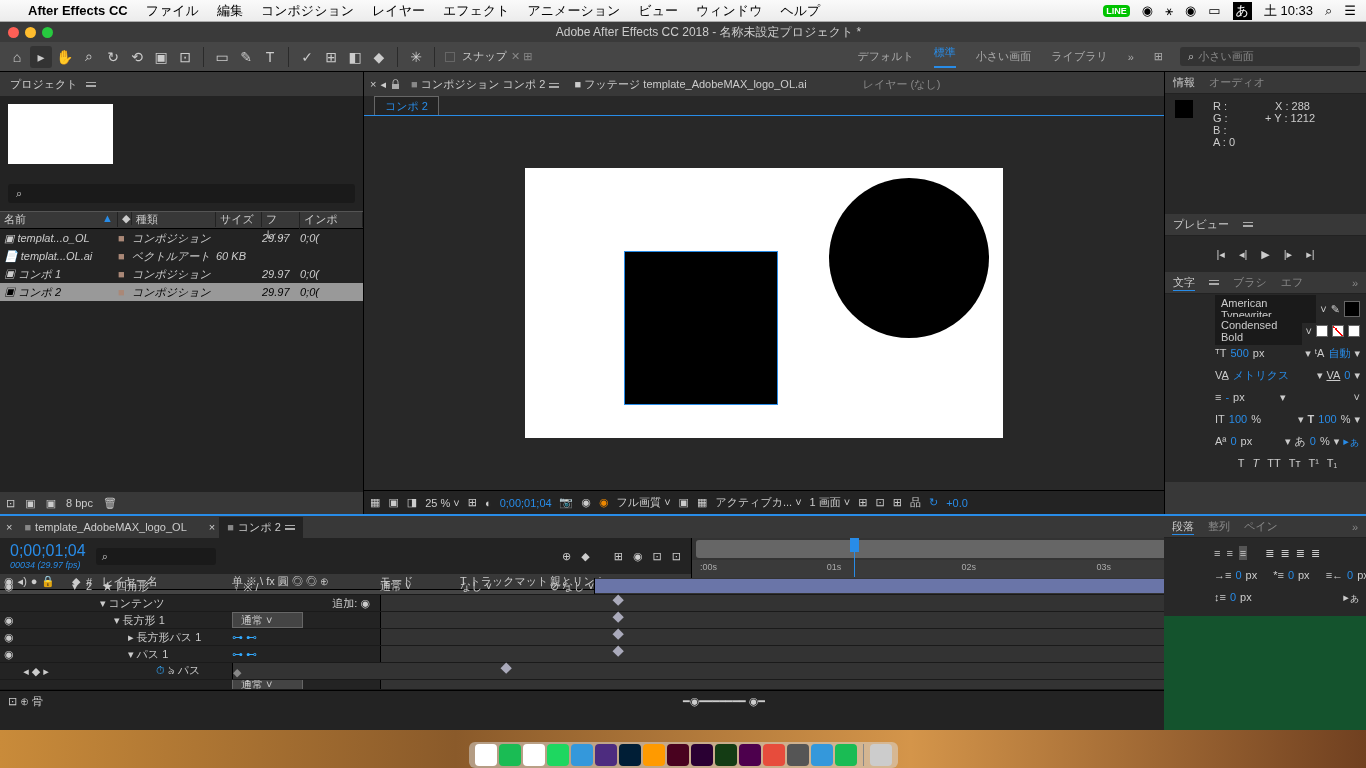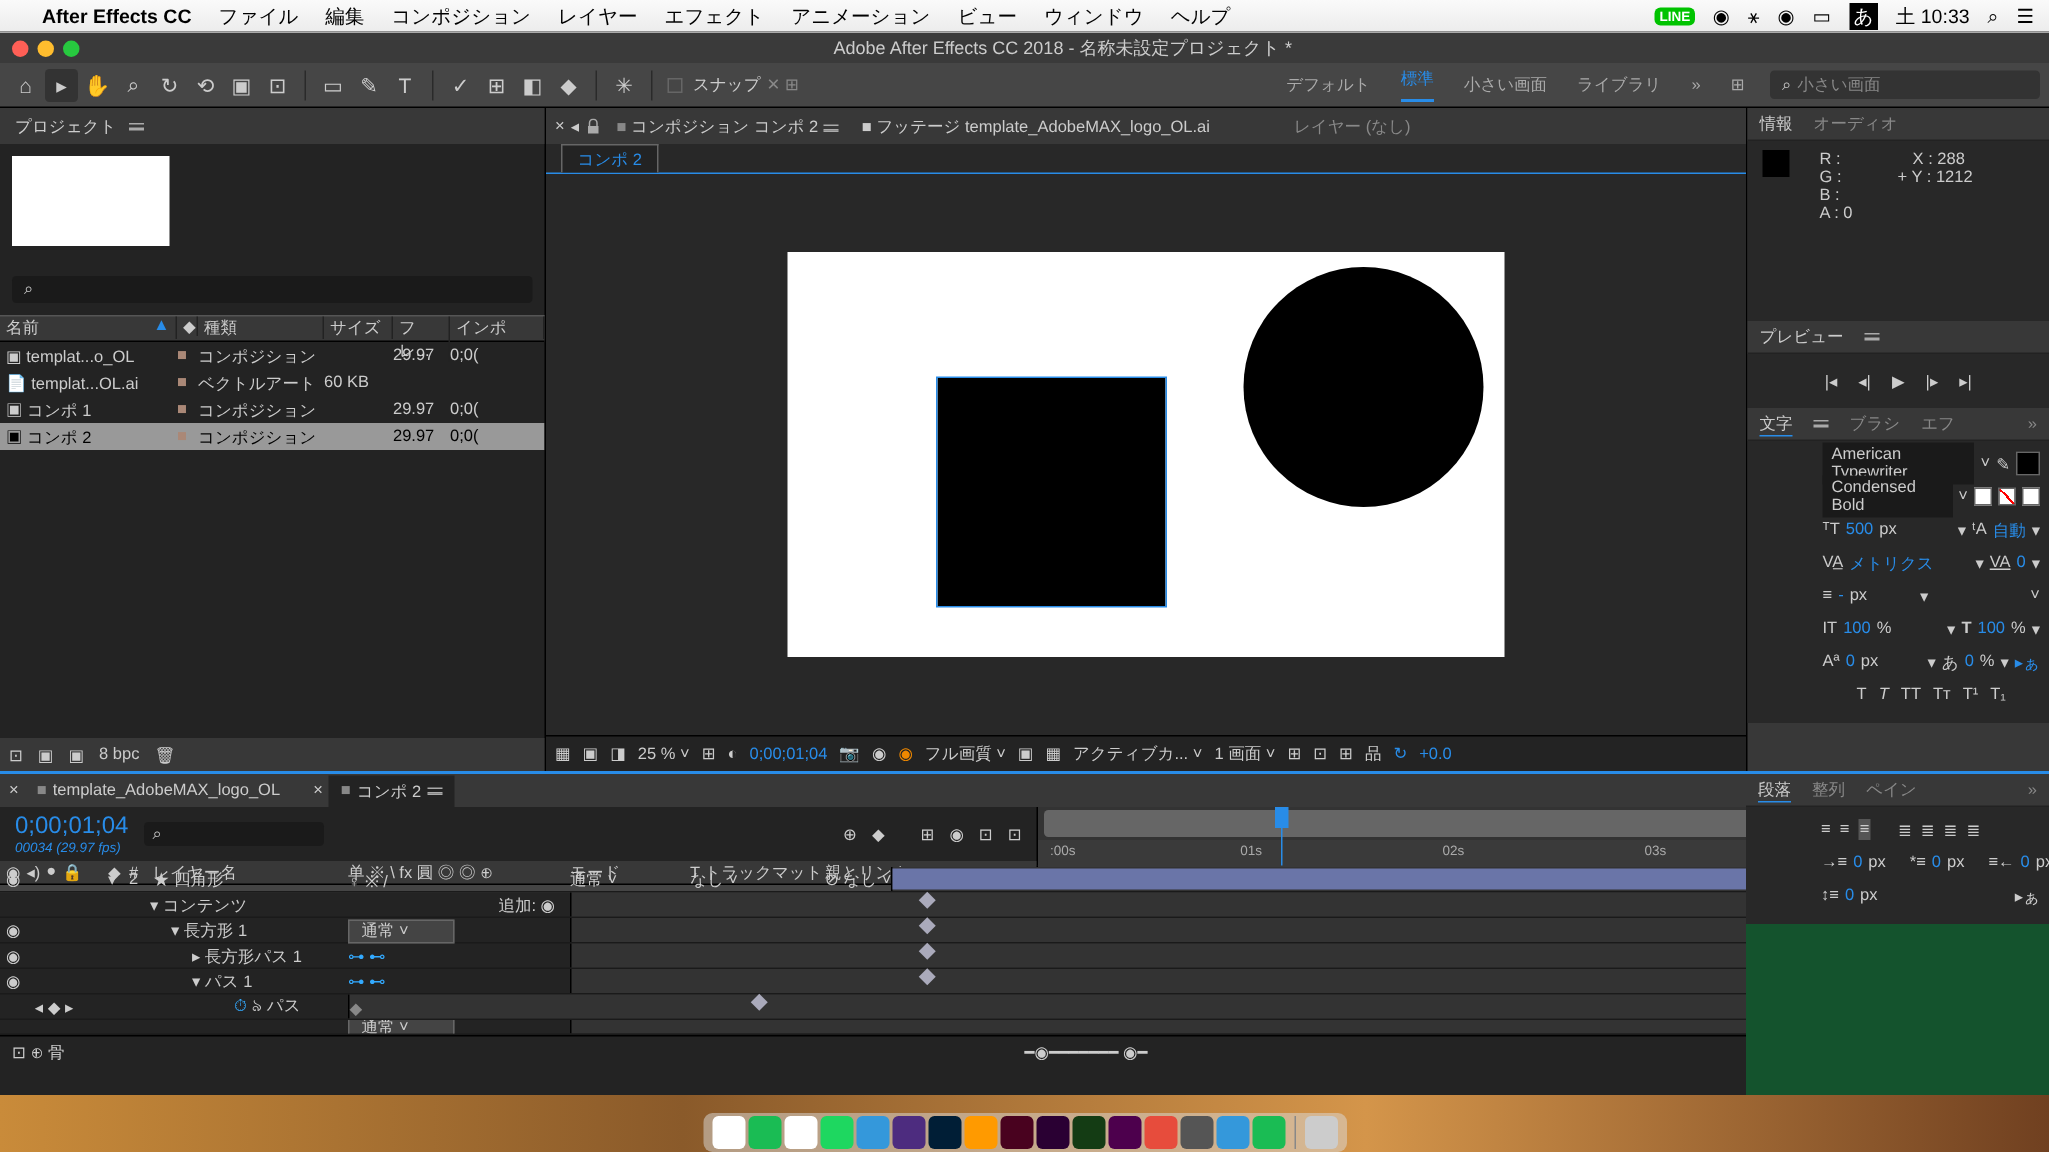--- a/index.html
+++ b/index.html
@@ -25,21 +25,21 @@
 .left-panel { width:364px; background:#232323; border-right:1px solid #000; display:flex; flex-direction:column;}
 .panel-header { height:24px; background:#383838; display:flex; align-items:center; padding:0 10px; font-size:11px; gap:8px;}
 .panel-header.active { color:#fff;}
 .proj-info { display:flex; padding:8px; gap:10px; height:80px;}
 .proj-thumb { width:105px; height:60px; background:#fff; }
 .proj-meta { font-size:10px; color:#999; line-height:1.4;}
 .proj-search { margin:8px; background:#1a1a1a; border-radius:3px; padding:3px 8px; display:flex; align-items:center;}
 .proj-cols { display:flex; background:#383838; height:18px; border-top:1px solid #555; border-bottom:1px solid #000; font-size:10px; align-items:flex-start;}
 .pc { padding:0 4px; border-right:1px solid #222;}
 .proj-rows { flex:1; overflow:auto;}
-.proj-row { display:flex; height:18px; align-items:center; font-size:10px;}
+.proj-row { display:flex; height:18px; align-items:center; font-size:10px;font-style:italic;}
 .proj-row.sel { background:#999; color:#000;}
 .proj-row.sel span{color:#000;}
 .proj-footer { height:22px; background:#383838; display:flex; align-items:center; padding:0 6px; gap:10px; font-size:10px;}
 .center-panel { flex:1; background:#282828; display:flex; flex-direction:column;}
 .comp-tabs { height:24px; background:#383838; display:flex; align-items:center; padding:0 6px; gap:4px; font-size:10px;}
 .comp-tabs .tab { padding:3px 6px;}
 .viewer-subtab { height:20px; border-bottom:1px solid #288ce8; display:flex; padding:0 10px;}
 .viewer-subtab span{color:#288ce8; border:1px solid #666; border-bottom:none; padding:2px 10px; background:#232323;}
 .viewer { flex:1; display:flex; align-items:center; justify-content:center; background:#282828;}
 .canvas { width:478px; height:270px; background:#fff; position:relative;}

